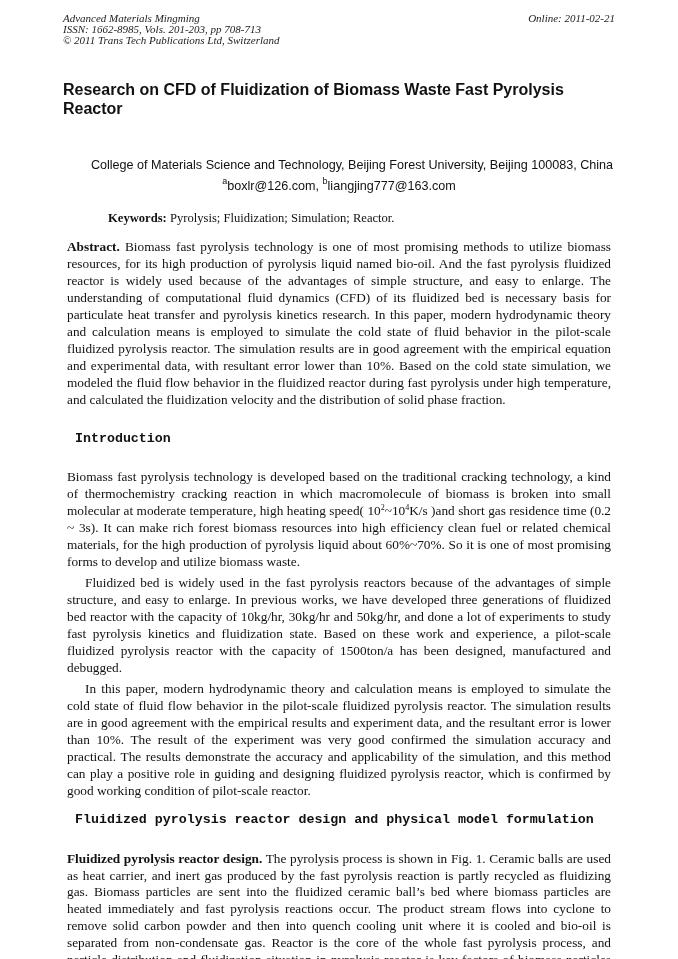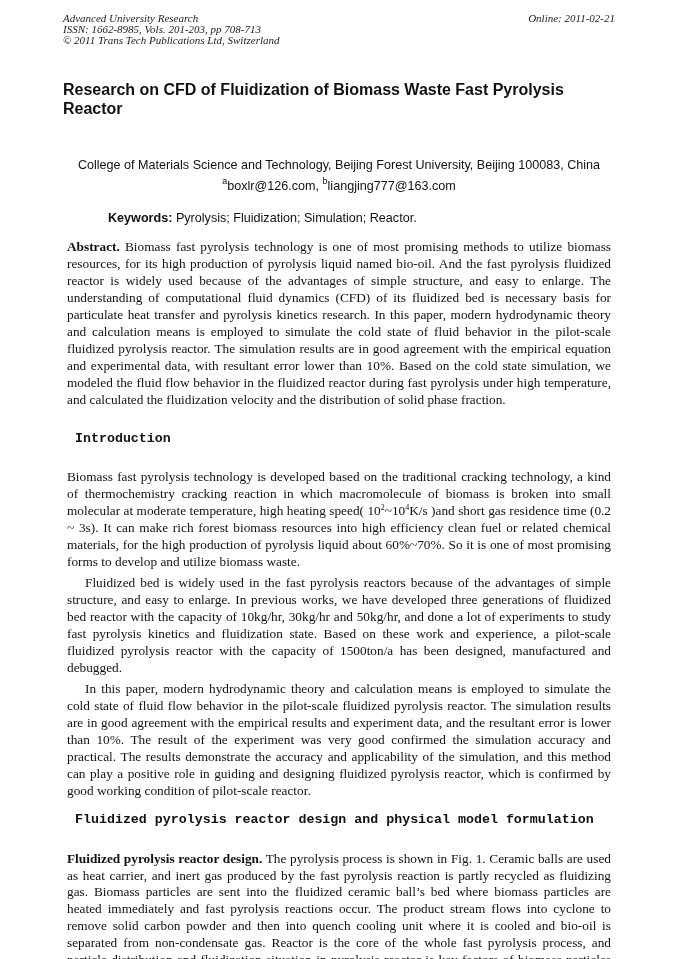--- a/index.html
+++ b/index.html
@@ -4,40 +4,40 @@
 <style>
   html, body { margin: 0; padding: 0; background: #ffffff; }
   body { width: 678px; height: 959px; position: relative; overflow: hidden; color: #111; }
   .page { position: absolute; left: 0; top: 0; width: 678px; height: 959px; }
   .hdr { position: absolute; top: 13px; left: 63px; width: 552px; font-family: "Liberation Serif", serif; font-style: italic; font-size: 11px; line-height: 11.2px; color: #222; }
   .hdr-left div { white-space: nowrap; }
   .hdr-right { position: absolute; right: 0; top: 0; }
   .title { position: absolute; top: 80px; left: 63px; width: 552px; text-align: left; font-family: "Liberation Sans", sans-serif; font-weight: bold; font-size: 16px; line-height: 19px; color: #111; }
   .authors { position: absolute; top: 131px; left: 63px; width: 552px; text-align: center; font-family: "Liberation Sans", sans-serif; font-size: 16px; line-height: 20px; }
   .authors sup, .emails sup { font-size: 9px; vertical-align: 6px; line-height: 0; }
-  .affil { position: absolute; top: 157px; left: 40px; width: 598px; text-align: center; font-family: "Liberation Sans", sans-serif; font-size: 12.6px; line-height: 16px; }
+  .affil { position: absolute; top: 157px; left: 53px; width: 598px; text-align: center; font-family: "Liberation Sans", sans-serif; font-size: 12.6px; line-height: 16px; }
   .emails { position: absolute; top: 178px; left: 63px; width: 552px; text-align: center; font-family: "Liberation Sans", sans-serif; font-size: 12.6px; line-height: 16px; }
-  .keywords { position: absolute; top: 210px; left: 63px; width: 552px; font-family: Liberation Sans, sans-serif; font-size: 12.6px; line-height: 16px; padding-left: 45px; }
+  .keywords { position: absolute; top: 210px; left: 63px; width: 552px; font-family: Liberation Serif, serif; font-size: 12.6px; line-height: 16px; padding-left: 45px; }
   .keywords b { font-weight: bold; }
   .body { position: absolute; top: 235px; left: 63px; width: 552px; font-family: "Liberation Serif", serif; font-size: 13.3px; line-height: 16.95px; text-align: justify; }
   .body p { margin: 4px; }
   .body .indent { text-indent: 18px; }
   .body h2 { font-size: 13.3px; font-weight: bold; margin: 12px; line-height: 16.95px; font-family: Liberation Mono, monospace; }
   .gap-s { height: 6px; }
   .body sup { font-size: 8px; vertical-align: 5px; line-height: 0; }
   .run-head { font-weight: bold; font-family: Liberation Serif, serif; }
 </style>
 </head>
 <body>
 
 <div class="page">
 
   <div class="hdr">
     <div class="hdr-left">
-      <div>Advanced University Research</div>
+      <div>Advanced Materials Mingming</div>
       <div>ISSN: 1662-8985, Vols. 201-203, pp 708-713</div>
       <div>© 2011 Trans Tech Publications Ltd, Switzerland</div>
     </div>
     <div class="hdr-right">Online: 2011-02-21</div>
   </div>
 
   <div class="title">Research on CFD of  Fluidization of Biomass Waste Fast Pyrolysis Reactor</div>
 
 
   <div class="affil">College of Materials Science and Technology, Beijing Forest University, Beijing 100083, China</div>

